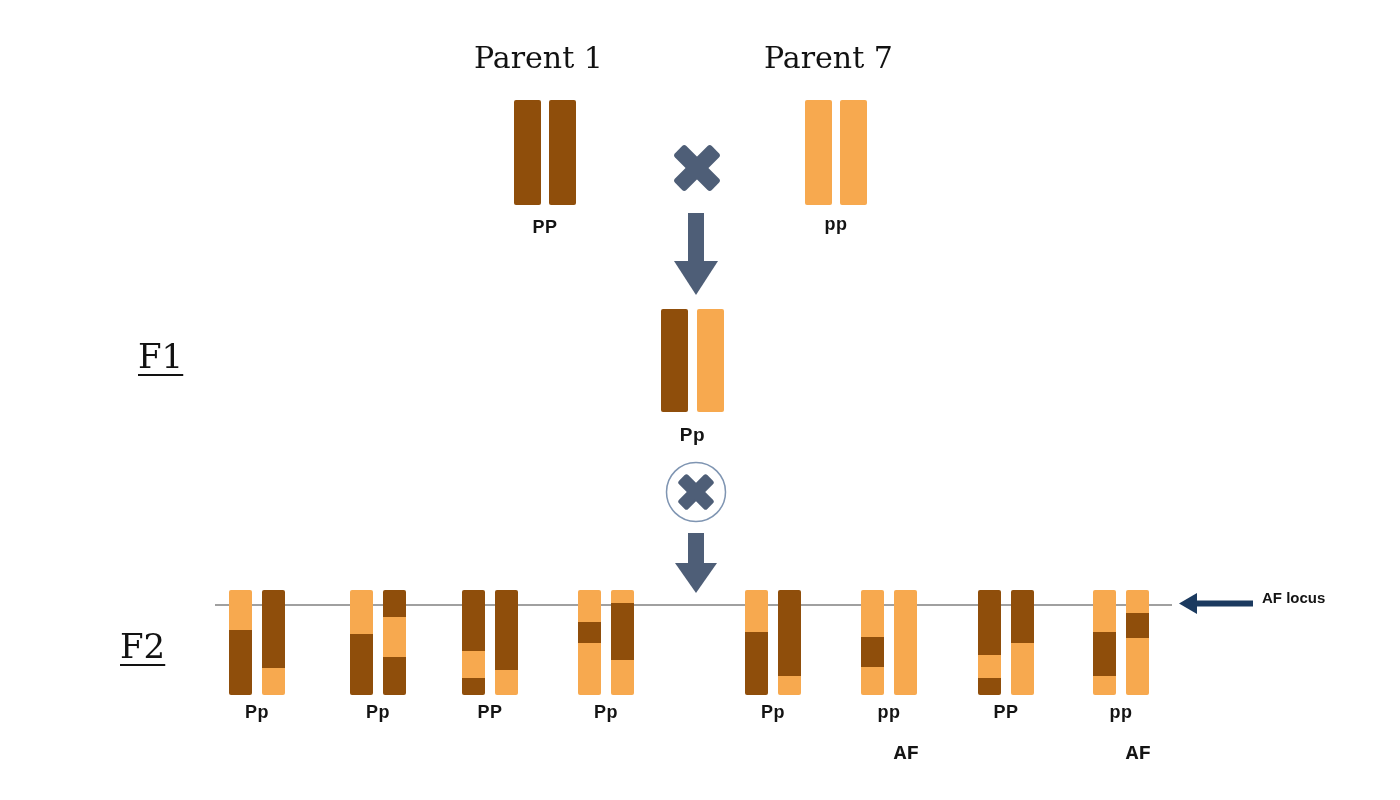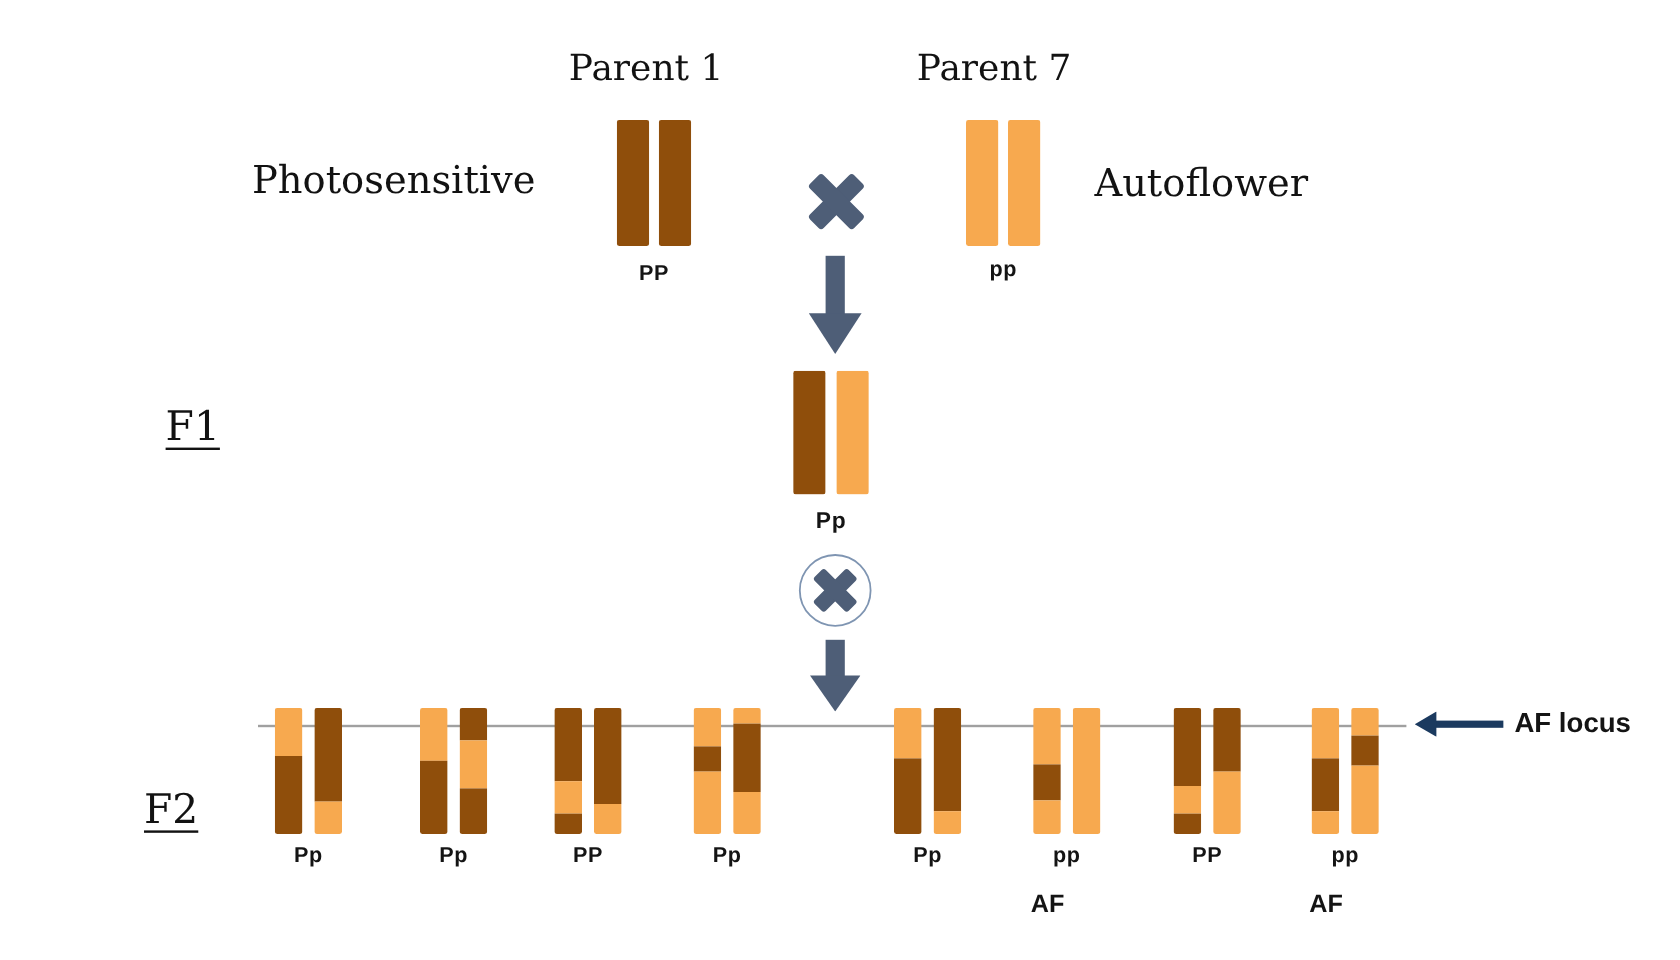--- a/index.html
+++ b/index.html
@@ -9,33 +9,31 @@
   .abs { position:absolute; }
   .serif { font-family:"DejaVu Serif","Liberation Serif", serif; color:#121212; }
   .heading { font-size:30px; }
   .trait { font-size:32px; }
   .gen-heading { font-size:34px; }
   .underline { text-decoration:underline; text-underline-offset:6px; text-decoration-thickness:2px; }
   .pair { display:flex; }
   .bar { display:flex; flex-direction:column; border-radius:2px; overflow:hidden; flex:0 0 auto; }
   .seg { width:100%; }
   .geno-label { font-weight:700; font-size:18px; color:#141414; text-align:center; letter-spacing:0.5px; }
-  .af-label { font-weight:700; font-size:21px; color:#141414; text-align:left; }
-  .af-locus-label { font-weight:700; font-size:23px; color:#141414; white-space:nowrap; }
+  .af-label { font-weight:700; font-size:21px; color:#141414; text-align:right;font-family:Liberation Mono, monospace; }
+  .af-locus-label { font-weight:700; font-size:15px; color:#141414; white-space:nowrap; }
 </style>
 </head>
 <body>
 
 <div class="page">
 
   <div class="abs serif heading" style="left:434px;top:40px">Parent 1</div>
   <div class="abs serif heading" style="left:724px;top:40px">Parent 7</div>
 
-  <div class="abs serif trait" style="left:170px;top:131px">Photosensitive</div>
-  <div class="abs serif trait" style="left:872px;top:133px">Autoflower</div>
 
   <div class="abs pair" style="left: 474px; top: 100px; gap: 8px;">
       <div class="bar" style="width: 27px; height: 105px;">
         <div class="seg" style="height: 100%; background: rgb(143, 78, 11);"></div>
       </div>
       <div class="bar" style="width: 27px; height: 105px;">
         <div class="seg" style="height: 100%; background: rgb(143, 78, 11);"></div>
       </div>
     </div>
   <div class="abs pair" style="left: 765px; top: 100px; gap: 8px;">
@@ -79,21 +77,21 @@
       <rect x="24.5" y="11" width="13" height="40" rx="2.5"></rect>
       <rect x="11" y="24.5" width="40" height="13" rx="2.5"></rect>
     </g>
   </svg>
 
   <svg class="abs" style="left:635px;top:533px" width="42" height="60" viewBox="0 0 42 60">
     <rect x="13" y="0" width="16" height="32" style="fill:var(--cross)"></rect>
     <polygon points="0,30 42,30 21,60" style="fill:var(--cross)"></polygon>
   </svg>
 
-  <div class="abs serif gen-heading underline" style="left:80px;top:655px">F2</div>
+  <div class="abs serif gen-heading underline" style="left:80px;top:626px">F2</div>
 
   <div class="abs" style="left:175px;top:604px;width:957px;height:2px;background:var(--line)"></div>
 
   <div>
       <div class="pair abs" style="left: 189px; top: 590px; gap: 10px;">
         <div class="bar" style="width: 23px; height: 105px;">
           <div class="seg" style="height: 38%; background: rgb(247, 169, 79);"></div>
           <div class="seg" style="height: 62%; background: rgb(143, 78, 11);"></div>
         </div>
         <div class="bar" style="width: 23px; height: 105px;">

